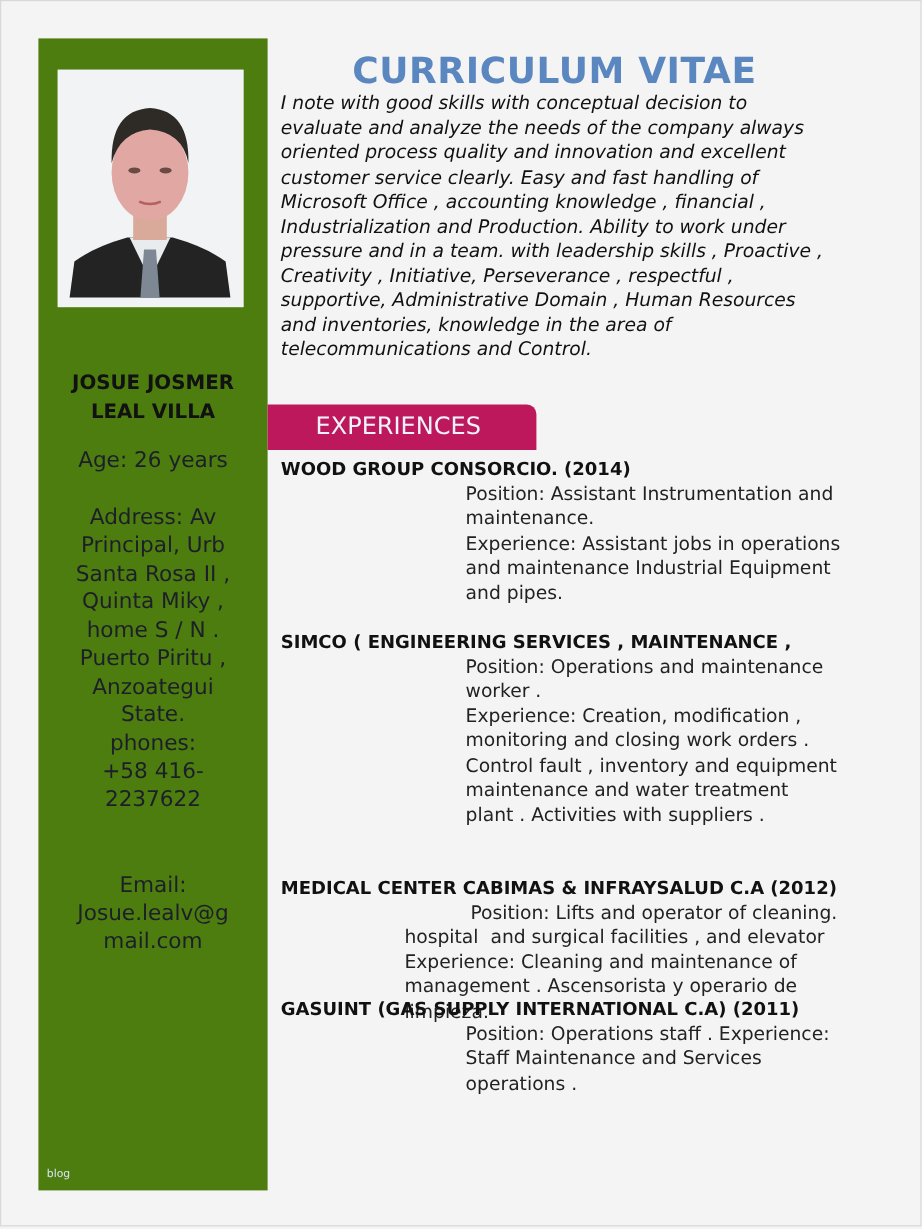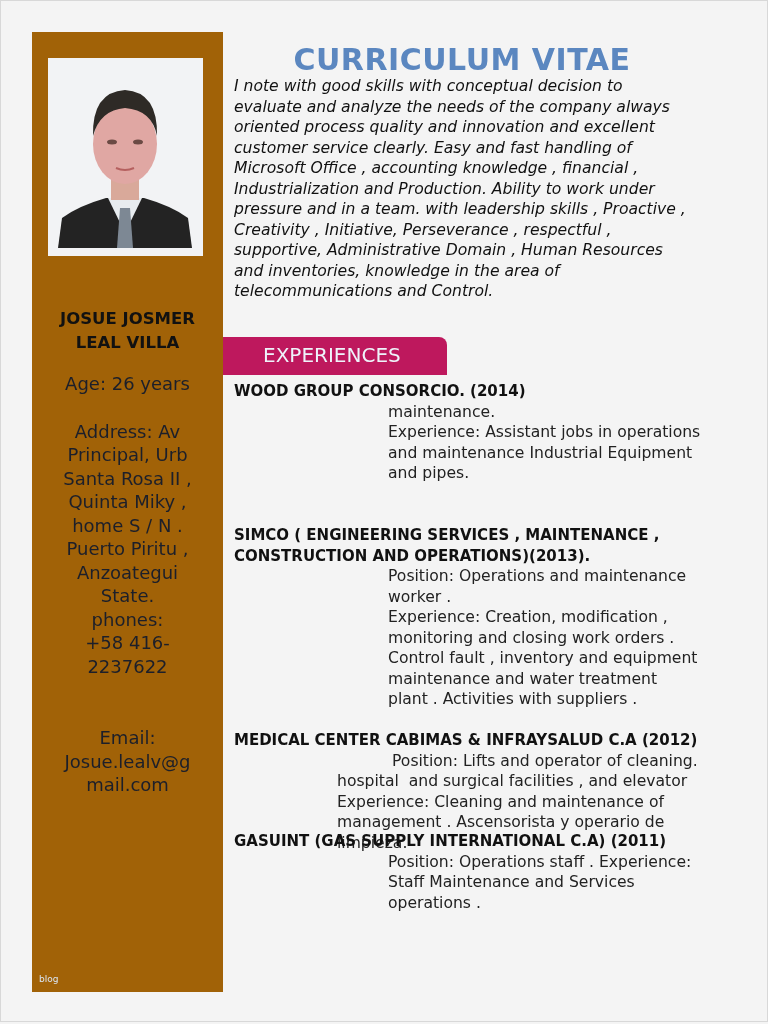--- a/index.html
+++ b/index.html
@@ -1,18 +1,18 @@
 <!DOCTYPE html>
 <html><head>
 <meta charset="utf-8">
 <style>
   html, body { margin:0; padding:0; }
   body { width:768px; height:1024px; background:#f4f4f4; position:relative; overflow:hidden; font-family:"DejaVu Sans", sans-serif; color:#111; }
   .frame { position:absolute; left:0; top:0; width:766px; height:1020px; border:1px solid #d8d8d8; }
-  .sidebar { position:absolute; left:32px; top:32px; width:191px; height:960px; background:#a16207; }
+  .sidebar { position:absolute; left:32px; top:32px; width:191px; height:960px; background:#4d7c0f; }
   .photo { position:absolute; left:16px; top:26px; width:155px; height:198px; background:#f2f3f5; overflow:hidden; }
   .photo svg { position:absolute; left:0; top:0; }
   .name { position:absolute; left:0; top:275px; width:191px; text-align:center; font-weight:bold; font-size:16.5px; line-height:24px; color:#111; }
   .info { position:absolute; left:0; top:340px; width:191px; text-align:center; font-size:18px; line-height:23.5px; color:#1c1f2a; }
   .info p { margin:0; }
   .gap1 { height:24px; }
   .gap2 { height:48px; }
   .blog { position:absolute; left:7px; bottom:8px; font-size:9px; color:#dbe6f4; }
   .title { position:absolute; left:232px; top:42px; width:460px; text-align:center; font-size:30px; font-weight:bold; color:#5b87c0; letter-spacing:0.5px; }
   .summary { position:absolute; left:234px; top:76px; width:490px; font-style:italic; font-size:15.6px; line-height:20.5px; color:#111; }
@@ -96,31 +96,31 @@
   <div>telecommunications and Control.</div>
 </div>
 
 <div class="exp-tab">
   <span>EXPERIENCES</span>
 </div>
 
 <div class="job" style="top:381px;">
   <h3>WOOD GROUP CONSORCIO. (2014)</h3>
   <div class="desc" style="padding-left:154px;">
+    <p>Position: Assistant Instrumentation and</p>
     <p>maintenance.</p>
     <p>Experience: Assistant jobs in operations</p>
     <p>and maintenance Industrial Equipment</p>
     <p>and pipes.</p>
   </div>
 </div>
 
 <div class="job" style="top:525px;">
   <h3>
     <div>SIMCO ( ENGINEERING SERVICES , MAINTENANCE ,</div>
-    <div>CONSTRUCTION AND OPERATIONS)(2013).</div>
   </h3>
   <div class="desc" style="padding-left:154px;">
     <p>Position: Operations and maintenance</p>
     <p>worker .</p>
     <p>Experience: Creation, modification ,</p>
     <p>monitoring and closing work orders .</p>
     <p>Control fault , inventory and equipment</p>
     <p>maintenance and water treatment</p>
     <p>plant . Activities with suppliers .</p>
   </div>

